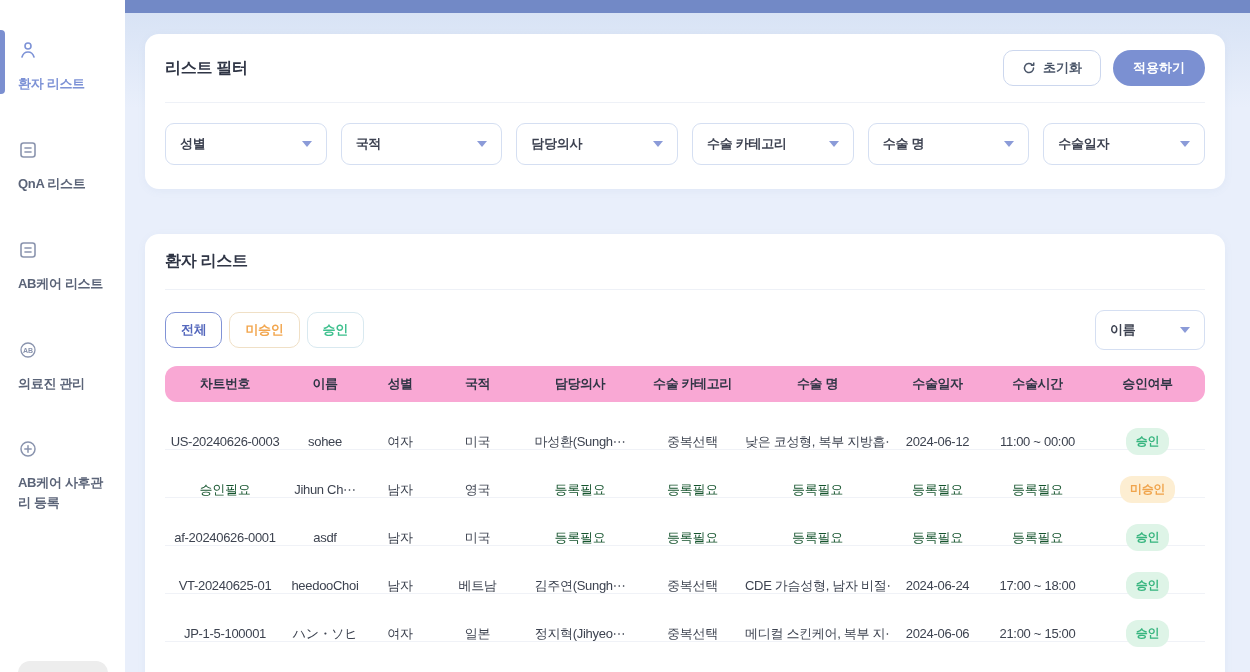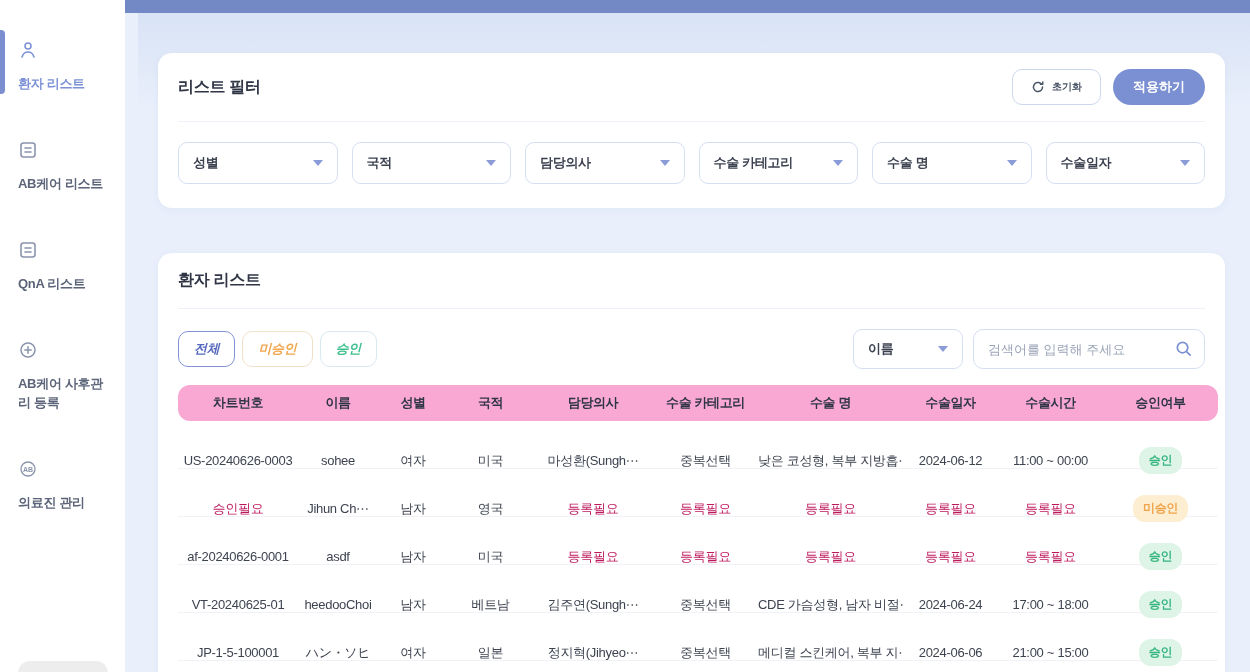--- a/index.html
+++ b/index.html
@@ -24,38 +24,38 @@
   .active-indicator {
     position:absolute; left:-18px; top:-10px; width:5px; height:64px;
     background:#7b8fd0; border-radius:0 4px 4px 0;
   }
   .bottom-box {
     position:absolute; left:18px; top:661px; width:90px; height:34px;
     background:#ededed; border-radius:12px;
   }
   
   .content {
-    position:absolute; left:138px; top:13px; right:0; height:659px;
+    position:absolute; left:125px; top:13px; right:0; height:659px;
     background:linear-gradient(180deg,#d8e3f5 0%, #e9effb 95px);
-    padding:40px 25px 0 20px;
+    padding:21px 25px 0 20px;
   }
   .card {
     background:#ffffff; border-radius:14px; padding:0 20px;
     box-shadow:0 2px 8px rgba(120,140,190,0.07);
   }
   .card-head {
     display:flex; align-items:center; justify-content:space-between;
     padding:16px 0; border-bottom:1px solid #eef1f7; min-height:56px;
   }
   .card-title { font-size:16px; font-weight:800; color:#2f3545; letter-spacing:-0.3px; }
   .head-buttons { display:flex; gap:12px; }
   .btn-reset {
     display:flex; align-items:center; gap:7px;
     background:#fff; border:1px solid #ccd7ee; border-radius:10px;
-    padding:8px 18px; font-size:10px; font-weight:700; color:#4a5568; cursor:pointer;
+    padding:8px 18px; font-size:13px; font-weight:700; color:#4a5568; cursor:pointer;
     font-family:inherit;
   }
   .btn-apply {
     background:#7b90d2; border:none; border-radius:18px;
     padding:9px 20px; font-size:13px; font-weight:700; color:#ffffff; cursor:pointer;
     font-family:inherit;
   }
   
   .dd-row { display:flex; gap:14px; padding:20px 0 24px; }
   .dropdown {
@@ -67,21 +67,21 @@
   .caret {
     width:0; height:0; border-left:5px solid transparent; border-right:5px solid transparent;
     border-top:6px solid #8b9bd8;
   }
   
   .list-card { margin-top:45px; height:560px; overflow:hidden; }
   .toolbar { display:flex; align-items:center; justify-content:space-between; margin:20px 0 16px; }
   .chips { display:flex; gap:7px; }
   .chip {
     border-radius:10px; padding:8px 15px; font-size:13px; font-weight:700;
-    background:#fff; cursor:pointer; letter-spacing:-0.3px; font-family:inherit;font-style:italic;
+    background:#fff; cursor:pointer; letter-spacing:-0.3px; font-family:inherit;
   }
   .chip-primary { border:1px solid #8193d6; color:#5568bd; }
   .chip-warning { border:1px solid #f0e0c6; color:#f2a64e; }
   .chip-success { border:1px solid #d9e9f0; color:#3ec08e; }
   .search-area { display:flex; gap:10px; }
   .dropdown.small { flex:none; width:110px; height:40px; }
   .search-box {
     position:relative; width:232px; height:40px;
   }
   .search-box input {
@@ -96,21 +96,21 @@
   .trow {
     display:grid;
     grid-template-columns:120px 80px 70px 85px 120px 105px 145px 95px 105px 115px;
     align-items:center;
   }
   .thead { background:#f9a8d4; border-radius:12px; height:36px; }
   .th { text-align:center; font-size:13px; font-weight:700; color:#2f3545; letter-spacing:-0.4px; }
   .tbody .trow { height:48px; border-bottom:1px solid #f0f2f7; }
   .td { text-align:center; font-size:13px; font-weight:500; color:#3d4350; letter-spacing:-0.3px;
         overflow:hidden; white-space:nowrap;margin-top:32px; }
-  .td.alert { color:#be185d; }
+  .td.alert { color:#14532d; }
   .badge {
     display:inline-block; border-radius:12px; padding:5px 10px;
     font-size:12px; font-weight:700; letter-spacing:-0.3px;
   }
   .badge-approved { background:#def4e7; color:#37b57f; }
   .badge-pending  { background:#fdeed2; color:#f0a44c; }
 </style>
 </head>
 <body>
 
@@ -128,50 +128,50 @@
     <span class="lbl">환자 리스트</span>
   </div>
   <div class="side-item">
     <span class="icon">
       <svg width="20" height="20" viewBox="0 0 20 20">
           <rect x="3" y="3" width="14" height="14" rx="2.5" fill="none" stroke="#8a94ae" stroke-width="1.6"></rect>
           <line x1="7" y1="8" x2="13" y2="8" stroke="#8a94ae" stroke-width="1.6" stroke-linecap="round"></line>
           <line x1="7" y1="12" x2="13" y2="12" stroke="#8a94ae" stroke-width="1.6" stroke-linecap="round"></line>
         </svg>
     </span>
-    <span class="lbl">AB케어 리스트</span>
+    <span class="lbl">QnA 리스트</span>
   </div>
   <div class="side-item">
     <span class="icon">
       <svg width="20" height="20" viewBox="0 0 20 20">
           <rect x="3" y="3" width="14" height="14" rx="2.5" fill="none" stroke="#8a94ae" stroke-width="1.6"></rect>
           <line x1="7" y1="8" x2="13" y2="8" stroke="#8a94ae" stroke-width="1.6" stroke-linecap="round"></line>
           <line x1="7" y1="12" x2="13" y2="12" stroke="#8a94ae" stroke-width="1.6" stroke-linecap="round"></line>
         </svg>
     </span>
-    <span class="lbl">QnA 리스트</span>
+    <span class="lbl">AB케어 리스트</span>
+  </div>
+  <div class="side-item">
+    <span class="icon">
+      <svg width="20" height="20" viewBox="0 0 20 20">
+          <circle cx="10" cy="10" r="7" fill="none" stroke="#8a94ae" stroke-width="1.3"></circle>
+          <text x="10" y="12.6" text-anchor="middle" font-size="7" font-weight="bold" fill="#8a94ae" font-family="Liberation Sans, sans-serif">AB</text>
+        </svg>
+    </span>
+    <span class="lbl">의료진 관리</span>
   </div>
   <div class="side-item">
     <span class="icon">
       <svg width="20" height="20" viewBox="0 0 20 20">
           <circle cx="10" cy="10" r="7" fill="none" stroke="#8a94ae" stroke-width="1.5"></circle>
           <line x1="10" y1="6.8" x2="10" y2="13.2" stroke="#8a94ae" stroke-width="1.5" stroke-linecap="round"></line>
           <line x1="6.8" y1="10" x2="13.2" y2="10" stroke="#8a94ae" stroke-width="1.5" stroke-linecap="round"></line>
         </svg>
     </span>
     <span class="lbl">AB케어 사후관리 등록</span>
-  </div>
-  <div class="side-item">
-    <span class="icon">
-      <svg width="20" height="20" viewBox="0 0 20 20">
-          <circle cx="10" cy="10" r="7" fill="none" stroke="#8a94ae" stroke-width="1.3"></circle>
-          <text x="10" y="12.6" text-anchor="middle" font-size="7" font-weight="bold" fill="#8a94ae" font-family="Liberation Sans, sans-serif">AB</text>
-        </svg>
-    </span>
-    <span class="lbl">의료진 관리</span>
   </div>
   <div class="bottom-box"></div>
 </aside>
 
 <main class="content">
 
   <section class="card">
     <div class="card-head">
       <span class="card-title">리스트 필터</span>
       <div class="head-buttons">
@@ -223,29 +223,20 @@
       <div class="chips" id="status-chips">
           <button class="chip chip-primary">전체</button>
           <button class="chip chip-warning">미승인</button>
           <button class="chip chip-success">승인</button>
         </div>
       <div class="search-area">
         <div class="dropdown small">
           <span class="dd-label">이름</span>
           <span class="caret"></span>
         </div>
-        <div class="search-box">
-          <input type="text" placeholder="검색어를 입력해 주세요" style="">
-          <span class="search-icon">
-            <svg width="19" height="19" viewBox="0 0 20 20">
-                <circle cx="9" cy="9" r="5.5" fill="none" stroke="#7b90d2" stroke-width="1.8"></circle>
-                <line x1="13.2" y1="13.2" x2="17" y2="17" stroke="#7b90d2" stroke-width="1.8" stroke-linecap="round"></line>
-              </svg>
-          </span>
-        </div>
       </div>
     </div>
     <div class="table">
       <div class="trow thead" id="table-header">
           <div class="th">차트번호</div>
           <div class="th">이름</div>
           <div class="th">성별</div>
           <div class="th">국적</div>
           <div class="th">담당의사</div>
           <div class="th">수술 카테고리</div>

